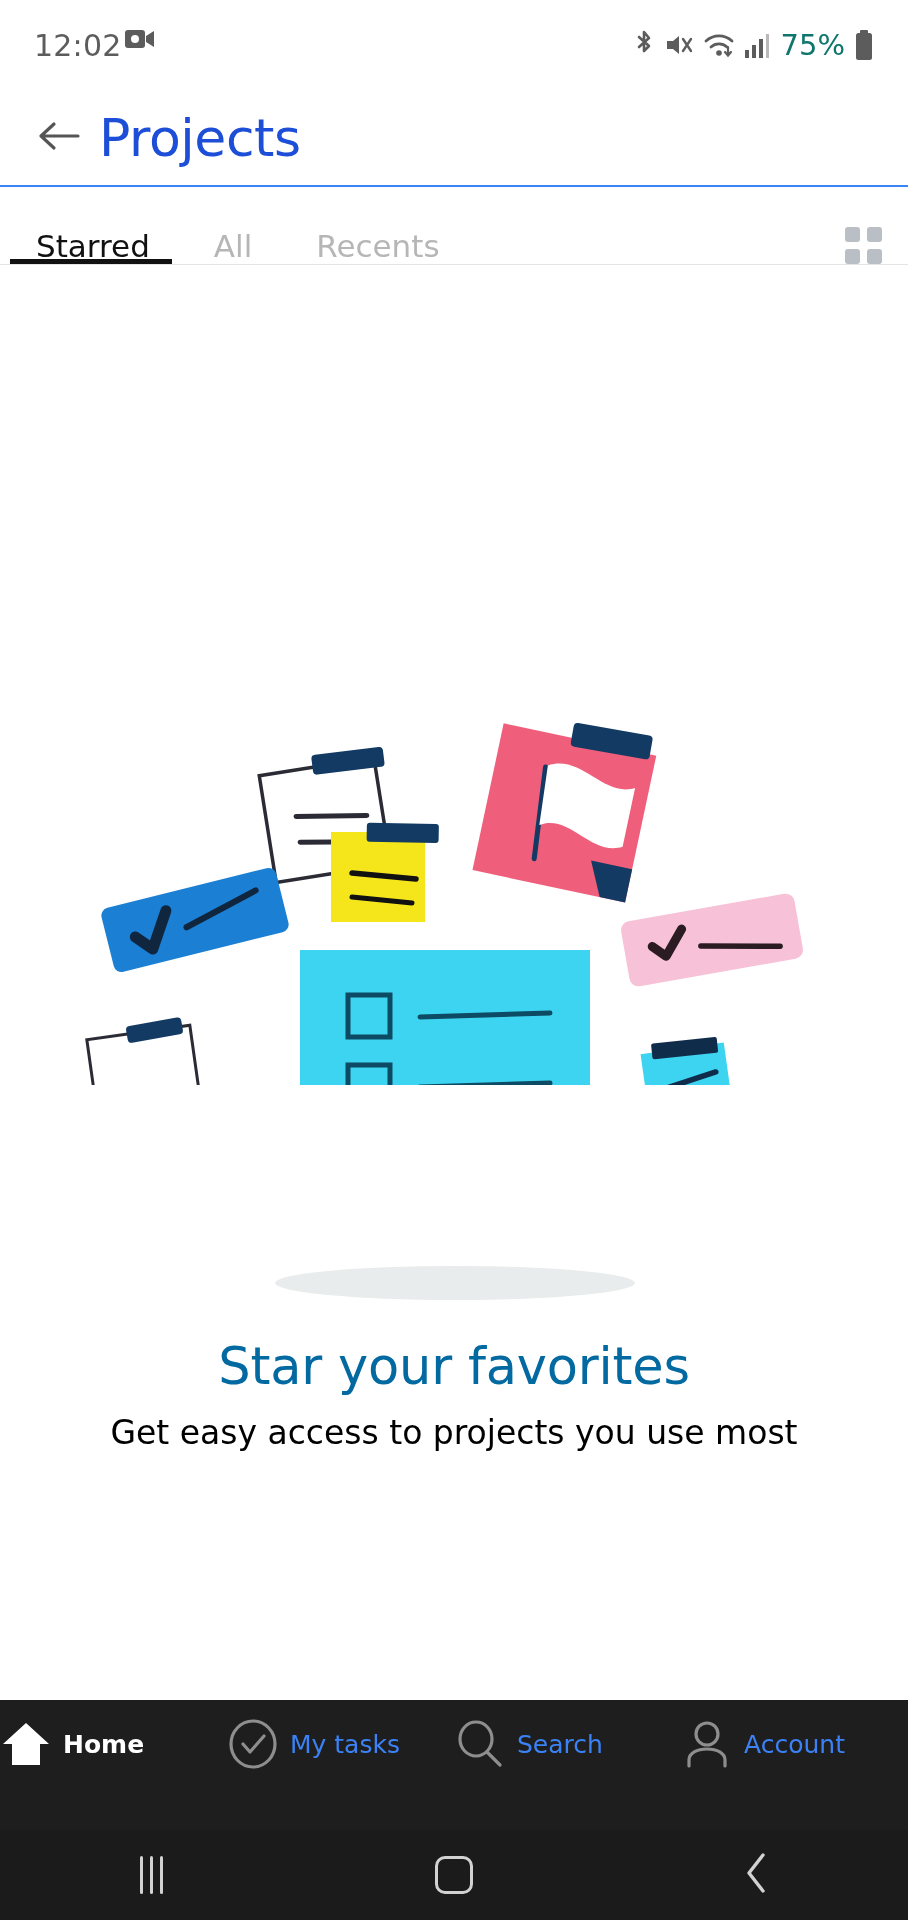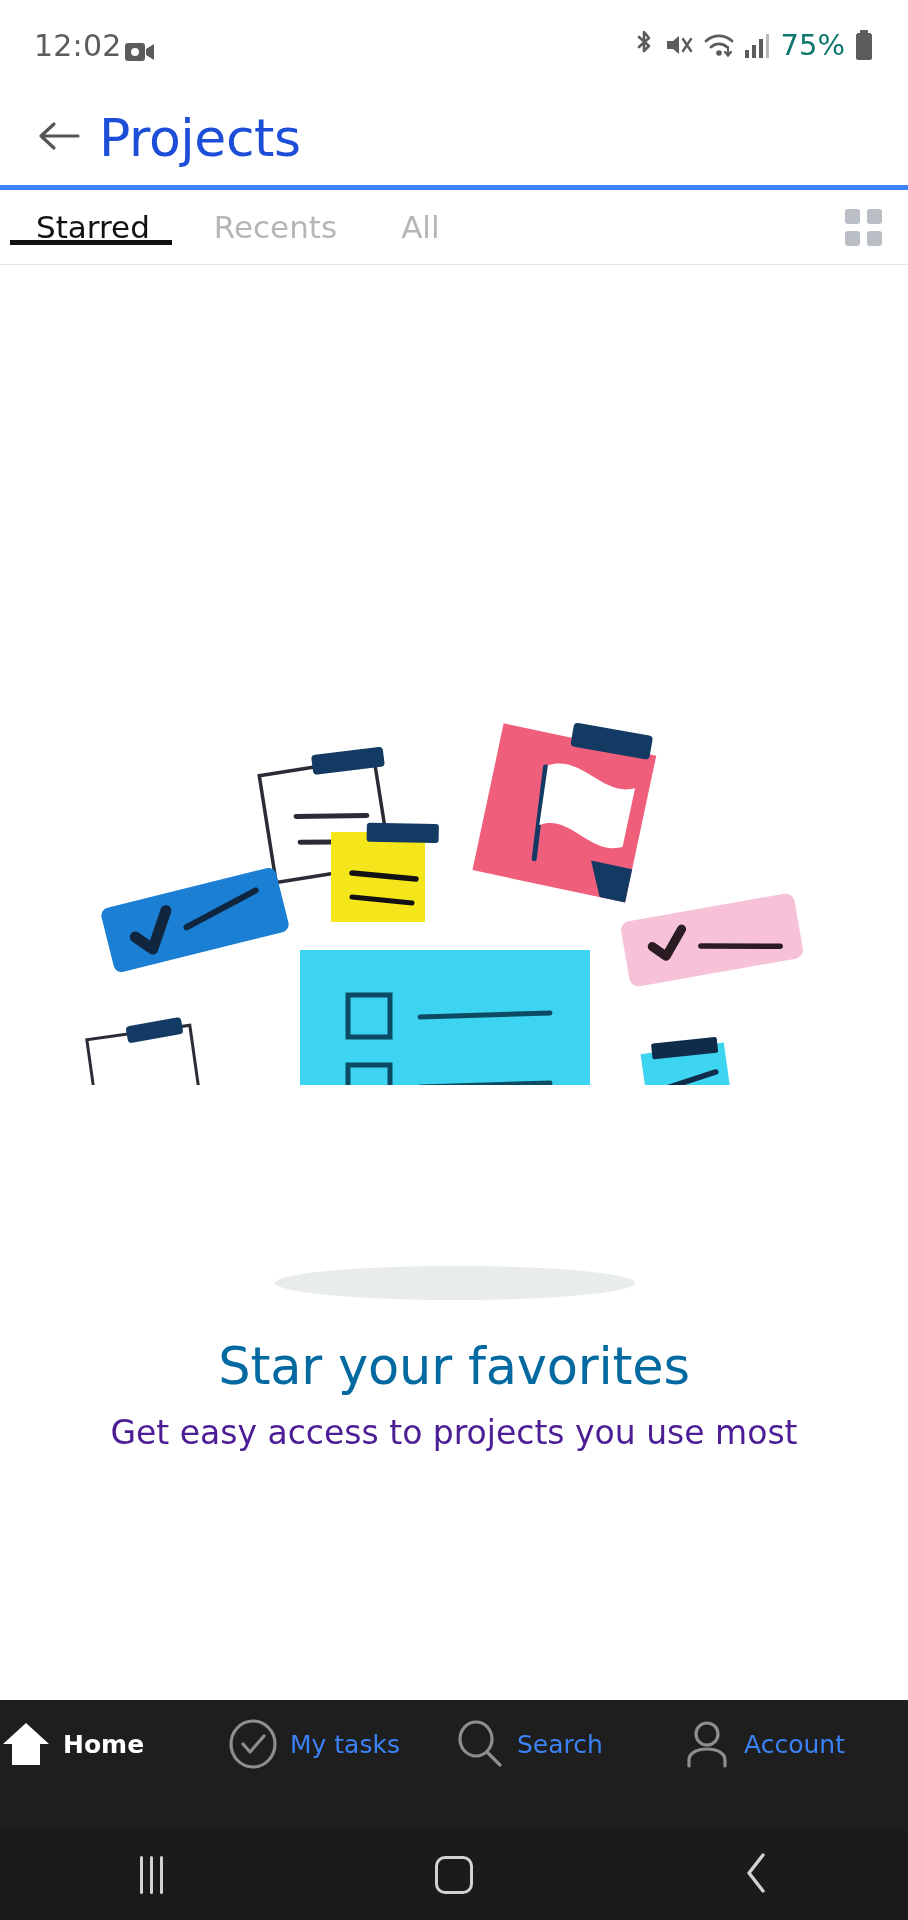--- a/index.html
+++ b/index.html
@@ -18,21 +18,21 @@
 
   
   .statusbar {
     height: 90px;
     flex: 0 0 90px;
     display: flex; align-items: center;
     padding: 0 34px;
     background: #ffffff;
     color: #5a5a5a;
   }
-  .sb-left { display: flex; align-items: flex-end; gap: 4px; }
+  .sb-left { display: flex; align-items: flex-start; gap: 4px; }
   .sb-time {
     font-size: 30px; letter-spacing: 0.2px; color: #5c5c5c;
     font-family: "DejaVu Sans", "Liberation Sans", sans-serif;
   }
   .sb-right {
     margin-left: auto;
     display: flex; align-items: center; gap: 9px;
   }
   .sb-batt-text { font-size: 29px; color: #0f766e; margin-left: 2px; }
   .ic { display: inline-flex; align-items: center; }
@@ -53,22 +53,22 @@
     font-size: 52px;
     color: #1d4ed8;
     margin-left: 11px;
     letter-spacing: -0.4px;
     font-weight: 400;
   }
 
   
   .tabbar {
     flex: 0 0 80px;
-    display: flex; align-items: center;
-    border-top: 5px solid #3b82f6;
+    display: flex; align-items: flex-end;
+    border-top: 2px solid #3b82f6;
     border-bottom: 1px solid #e4e4e4;
     background: #ffffff;
     position: relative;
   }
   .tab {
     display: flex; align-items: center; justify-content: center;
     font-size: 31px;
     color: #b6b6b6;
     padding: 0 10px;
     position: relative;
@@ -122,21 +122,21 @@
     position: absolute;
     top: 1072px; left: 0; width: 908px;
     text-align: center;
     font-size: 51px; color: #0369a1; font-weight: 400;
     letter-spacing: -0.2px;
   }
   .empty-sub {
     position: absolute;
     top: 1148px; left: 0; width: 908px;
     text-align: center;
-    font-size: 33px; color: #4c1d95; font-weight: 400;
+    font-size: 33px; color: #000000; font-weight: 400;
   }
 
   
   .bottomnav {
     flex: 0 0 130px;
     background: #1e1e1e;
     display: flex; align-items: flex-start;
     padding-top: 18px;
   }
   .nav-item {
@@ -239,24 +239,24 @@
       </span>
     </div>
     <div class="page-title">Projects</div>
   </div>
 
   <div class="tabbar">
     <div class="tab first active">
       <span class="tab-inner">Starred</span>
     </div>
     <div class="tab">
+      <span class="tab-inner">All</span>
+    </div>
+    <div class="tab">
       <span class="tab-inner">Recents</span>
-    </div>
-    <div class="tab">
-      <span class="tab-inner">All</span>
     </div>
     <div class="tabbar-spacer"></div>
     <div class="grid-btn">
       <span class="grid-icon">
         <i></i>
           <i></i>
           <i></i>
           <i></i>
       </span>
     </div>

